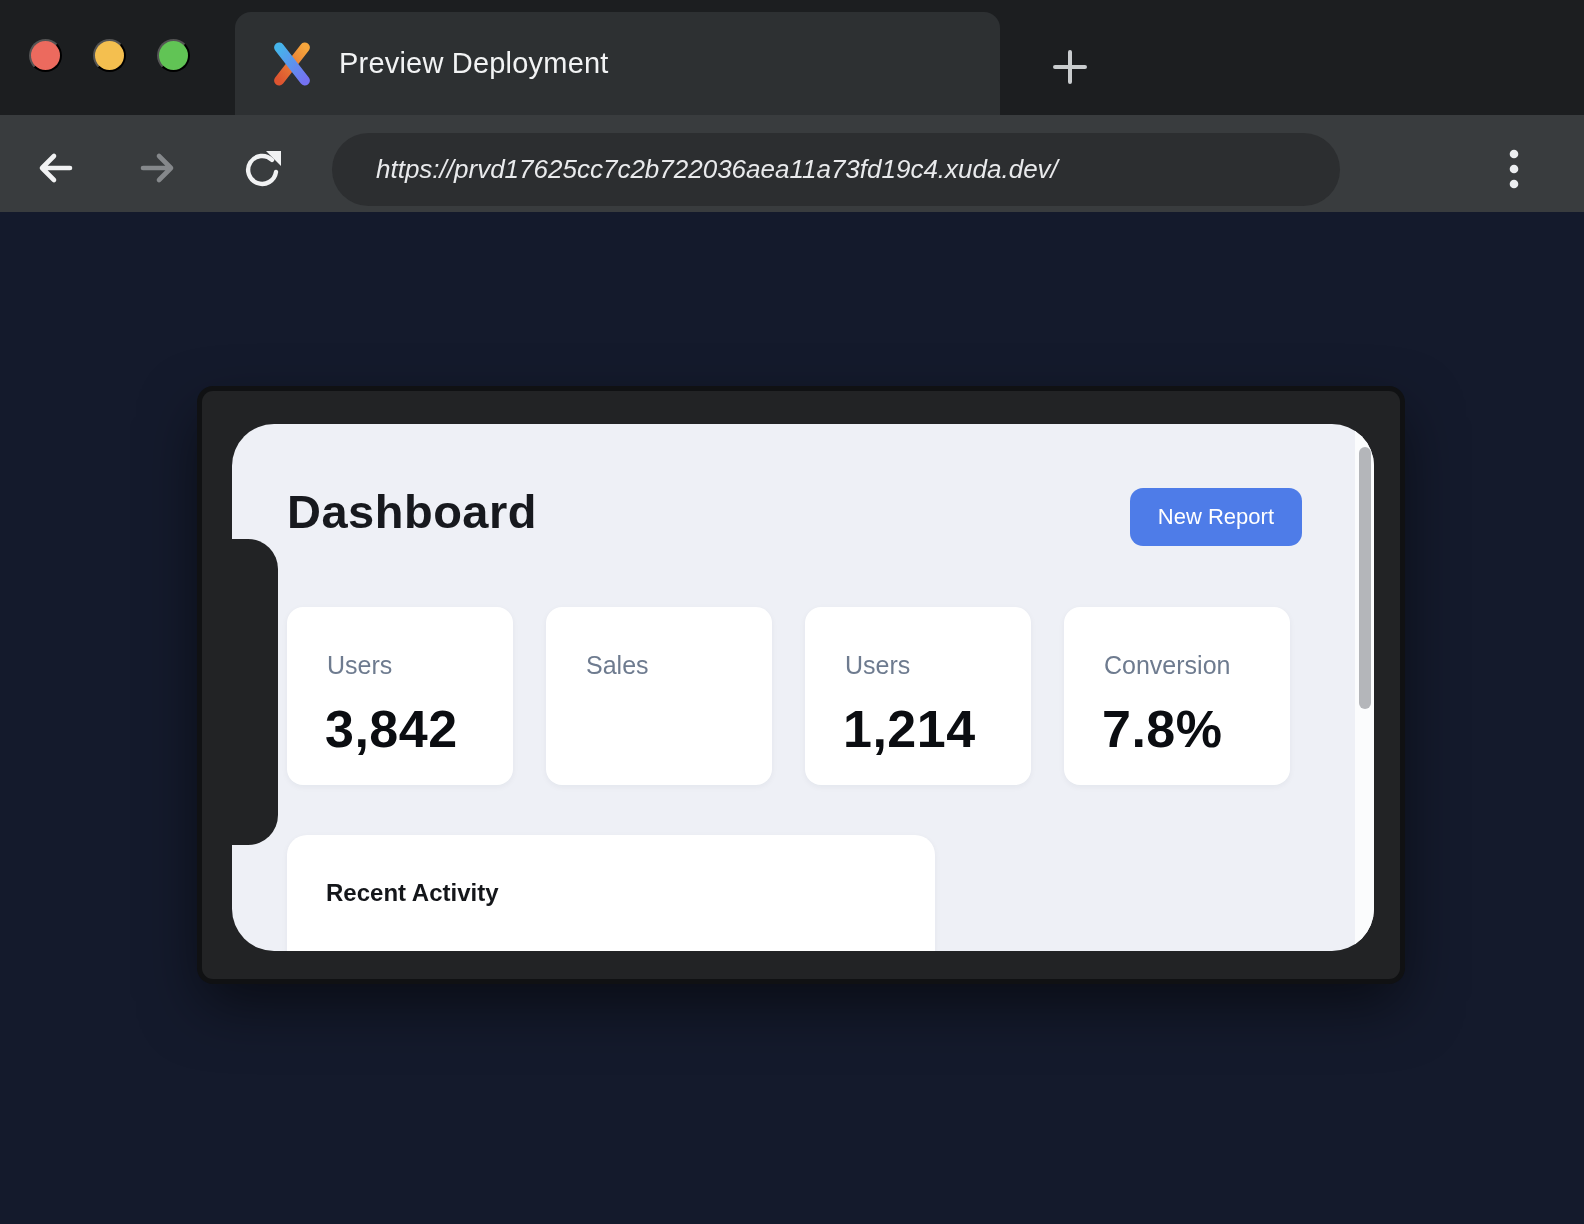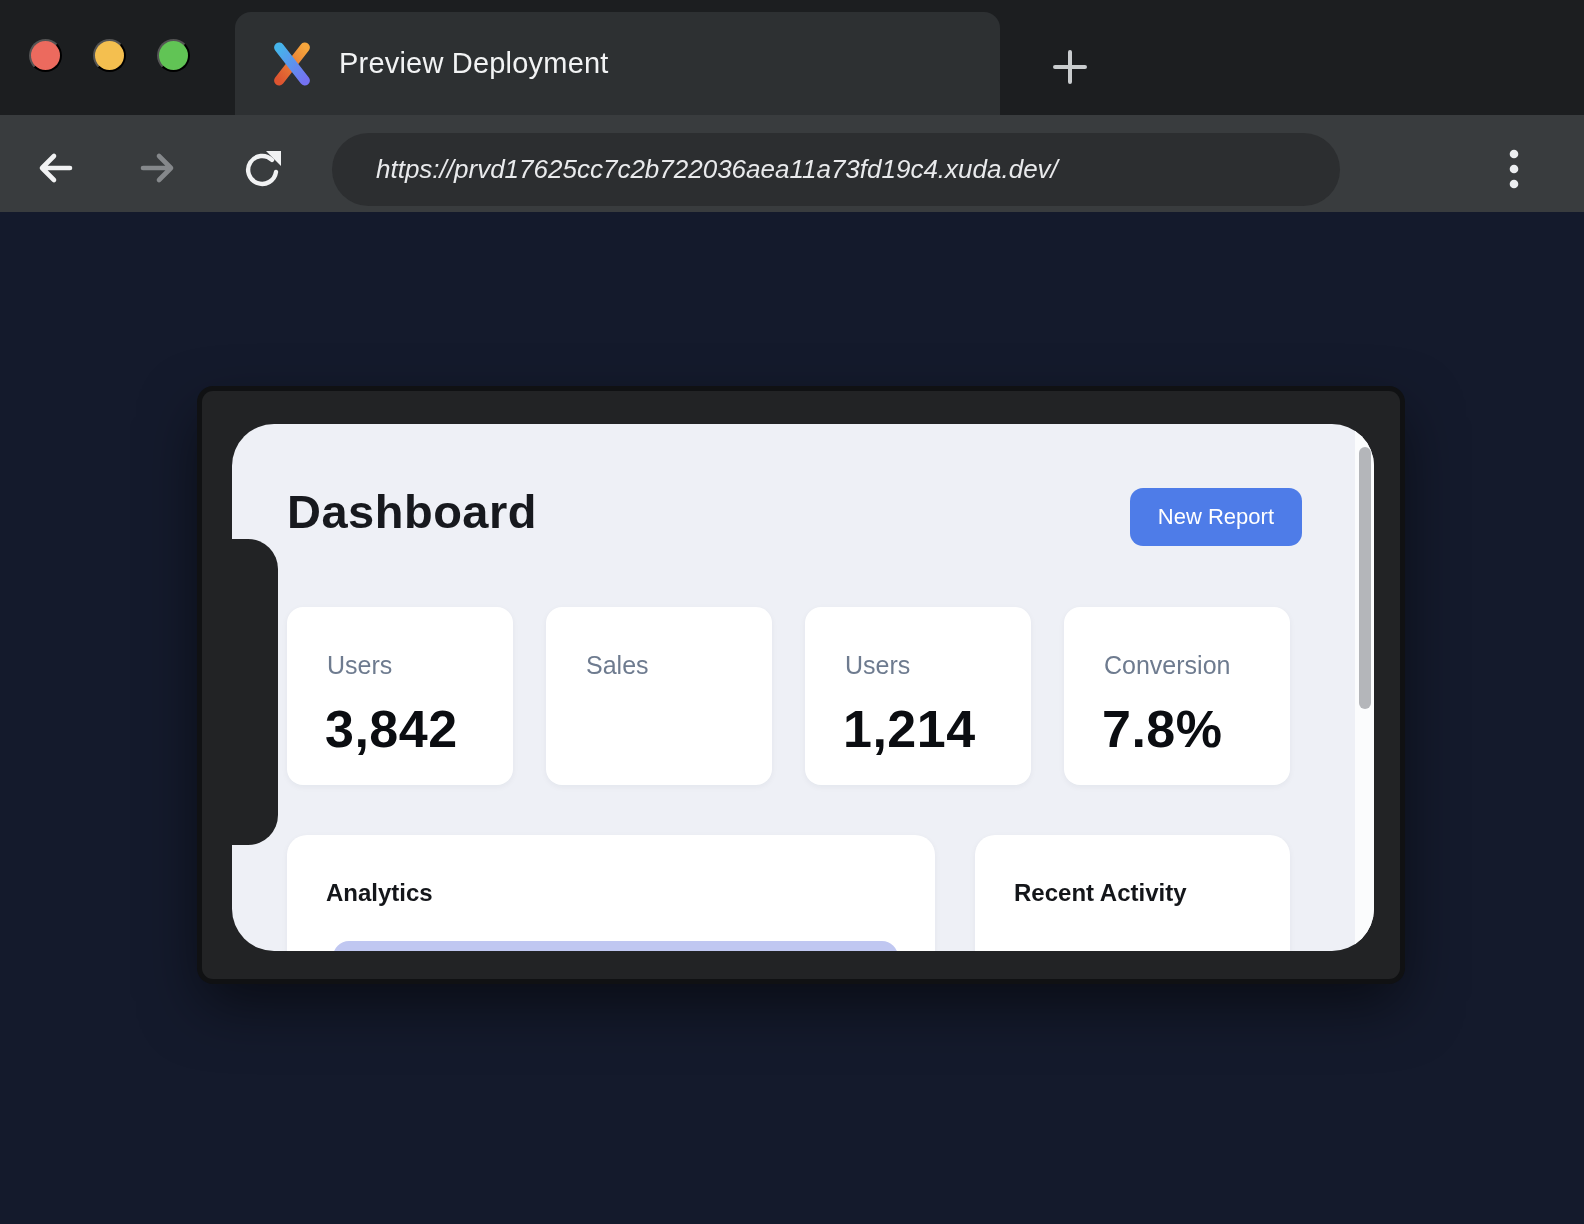--- a/index.html
+++ b/index.html
@@ -158,24 +158,20 @@
               <span class="stat-value">1,214</span>
             </div>
             <div class="stat-card">
               <span class="stat-label">Conversion</span>
               <span class="stat-value">7.8%</span>
             </div>
           </div>
 
           <div class="panels">
             <div class="panel">
-              <h2 class="panel-title">Analytics</h2>
-              <div class="chart-placeholder"></div>
-            </div>
-            <div class="panel">
               <h2 class="panel-title">Recent Activity</h2>
             </div>
           </div>
         </div>
 
         <div class="scroll-gutter"></div>
         <button class="scroll-thumb" aria-label="Scrollbar"></button>
       </div>
 
       <div class="notch"></div>

